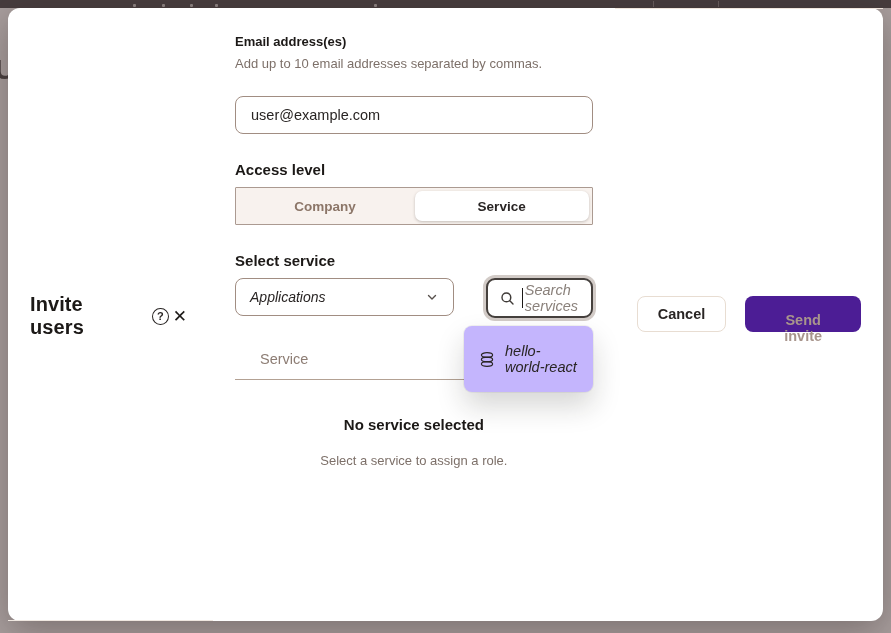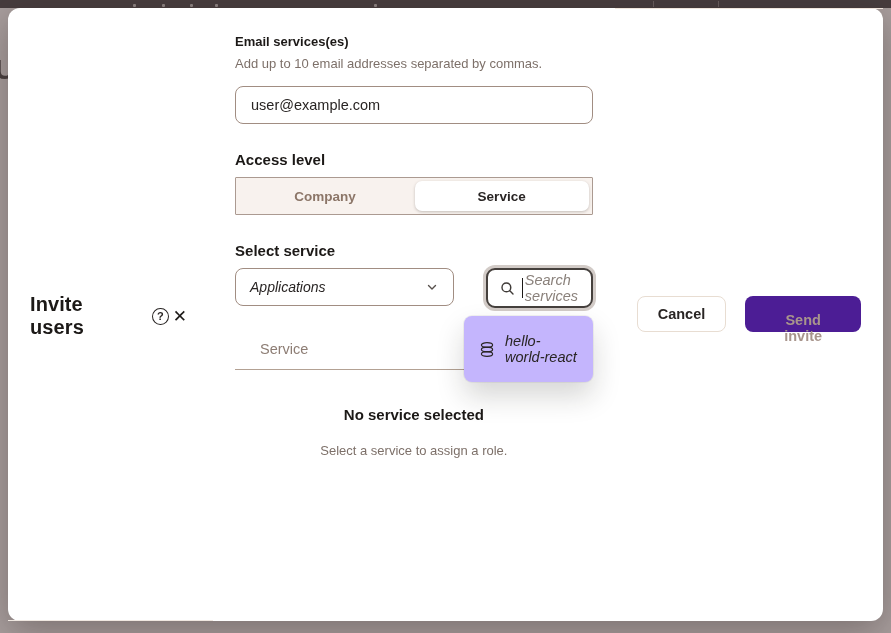--- a/index.html
+++ b/index.html
@@ -46,21 +46,21 @@
     background: none; border: none; cursor: pointer; padding: 4px;
     font-family: inherit;
   }
 
   .modal-body { padding: 0 22px; flex: 1; position: relative; }
 
   .field-label-sm { font-size: 13px; font-weight: 700; margin-top: 26px; color: #1c1917; }
   .field-helper { font-size: 13px; color: #7d7069; margin-top: 7px; }
 
   .email-input {
-    margin-top: 15px; width: 100%; height: 38px;
+    margin-top: 25px; width: 100%; height: 38px;
     border: 1px solid #a18d82; border-radius: 8px;
     padding: 0 15px; font-size: 14.5px; color: #292524;
     font-family: inherit; outline: none; background: #fff;
   }
 
   .section-label { font-size: 15px; font-weight: 700; margin-top: 27px; color: #1c1917; }
 
   .segmented {
     margin-top: 9px; height: 38px; position: relative;
     background: #f8f2ee; border: 1px solid #ab9a91; border-radius: 1px;
@@ -145,21 +145,21 @@
 <div class="modal">
 
   <div class="modal-header">
     <span class="modal-title">Invite users</span>
     <span class="help-icon">?</span>
     <button class="close-btn">✕</button>
   </div>
 
   <div class="modal-body">
 
-    <div class="field-label-sm">Email services(es)</div>
+    <div class="field-label-sm">Email address(es)</div>
     <div class="field-helper">Add up to 10 email addresses separated by commas.</div>
     <input class="email-input" type="text" value="user@example.com" style="">
 
     <div class="section-label">Access level</div>
     <div class="segmented">
       <div class="segment-left">
         <span>Company</span>
       </div>
       <div class="segment-pill">
         <span>Service</span>

